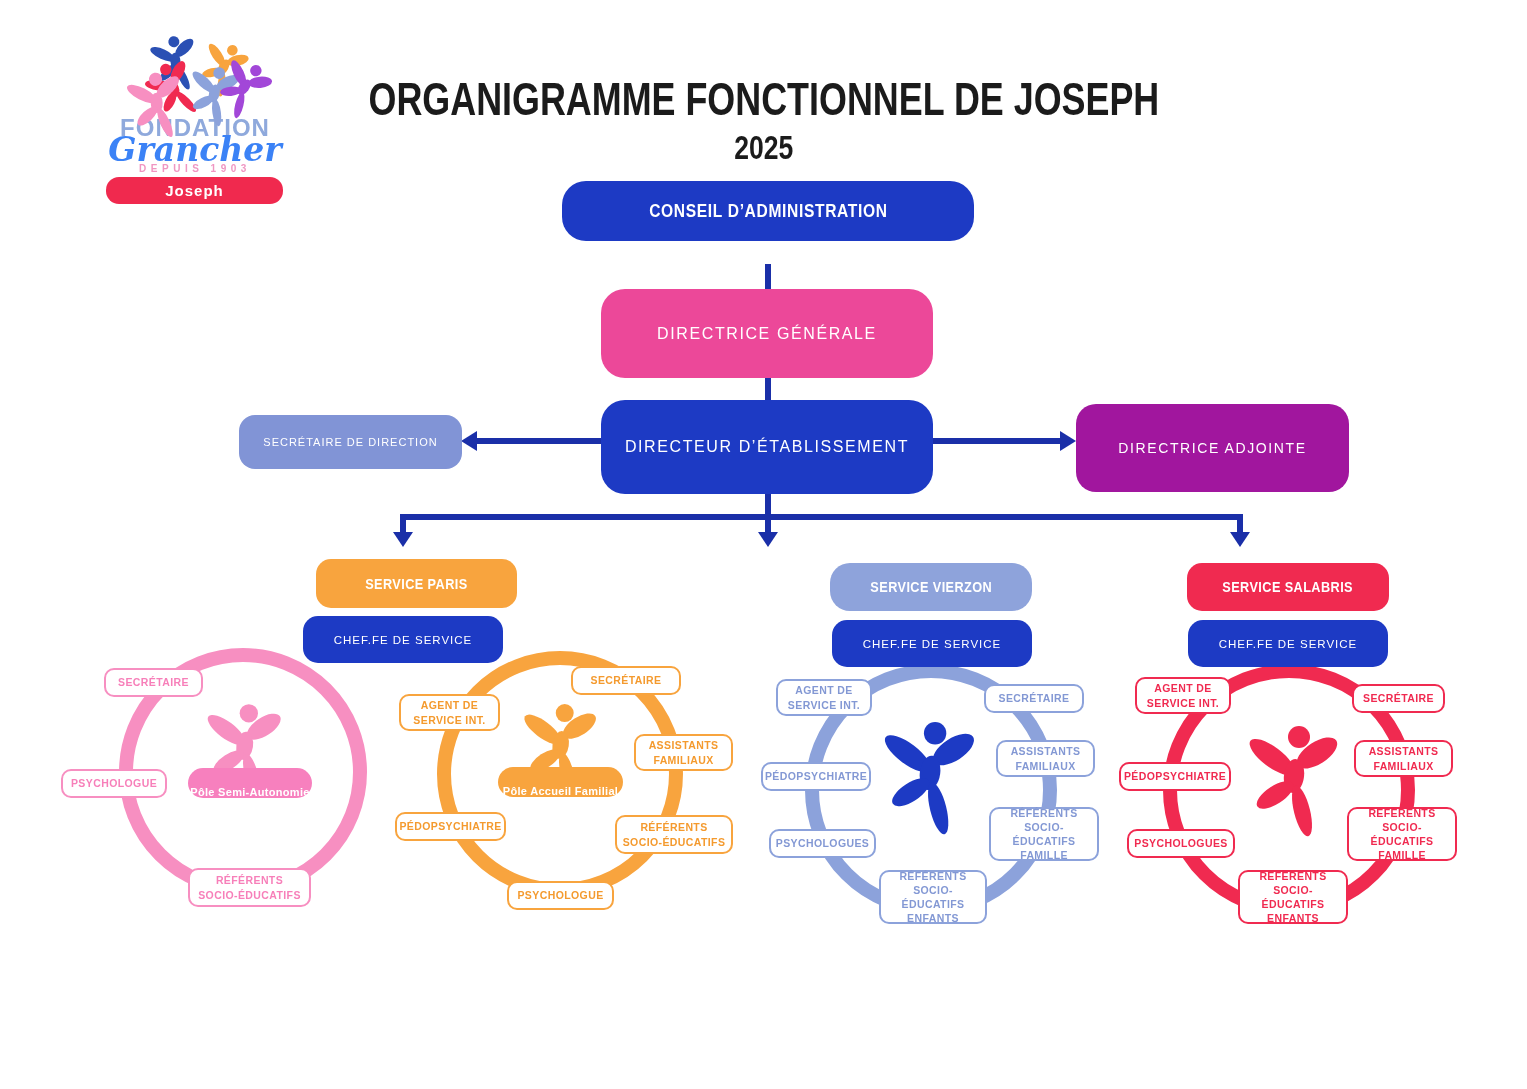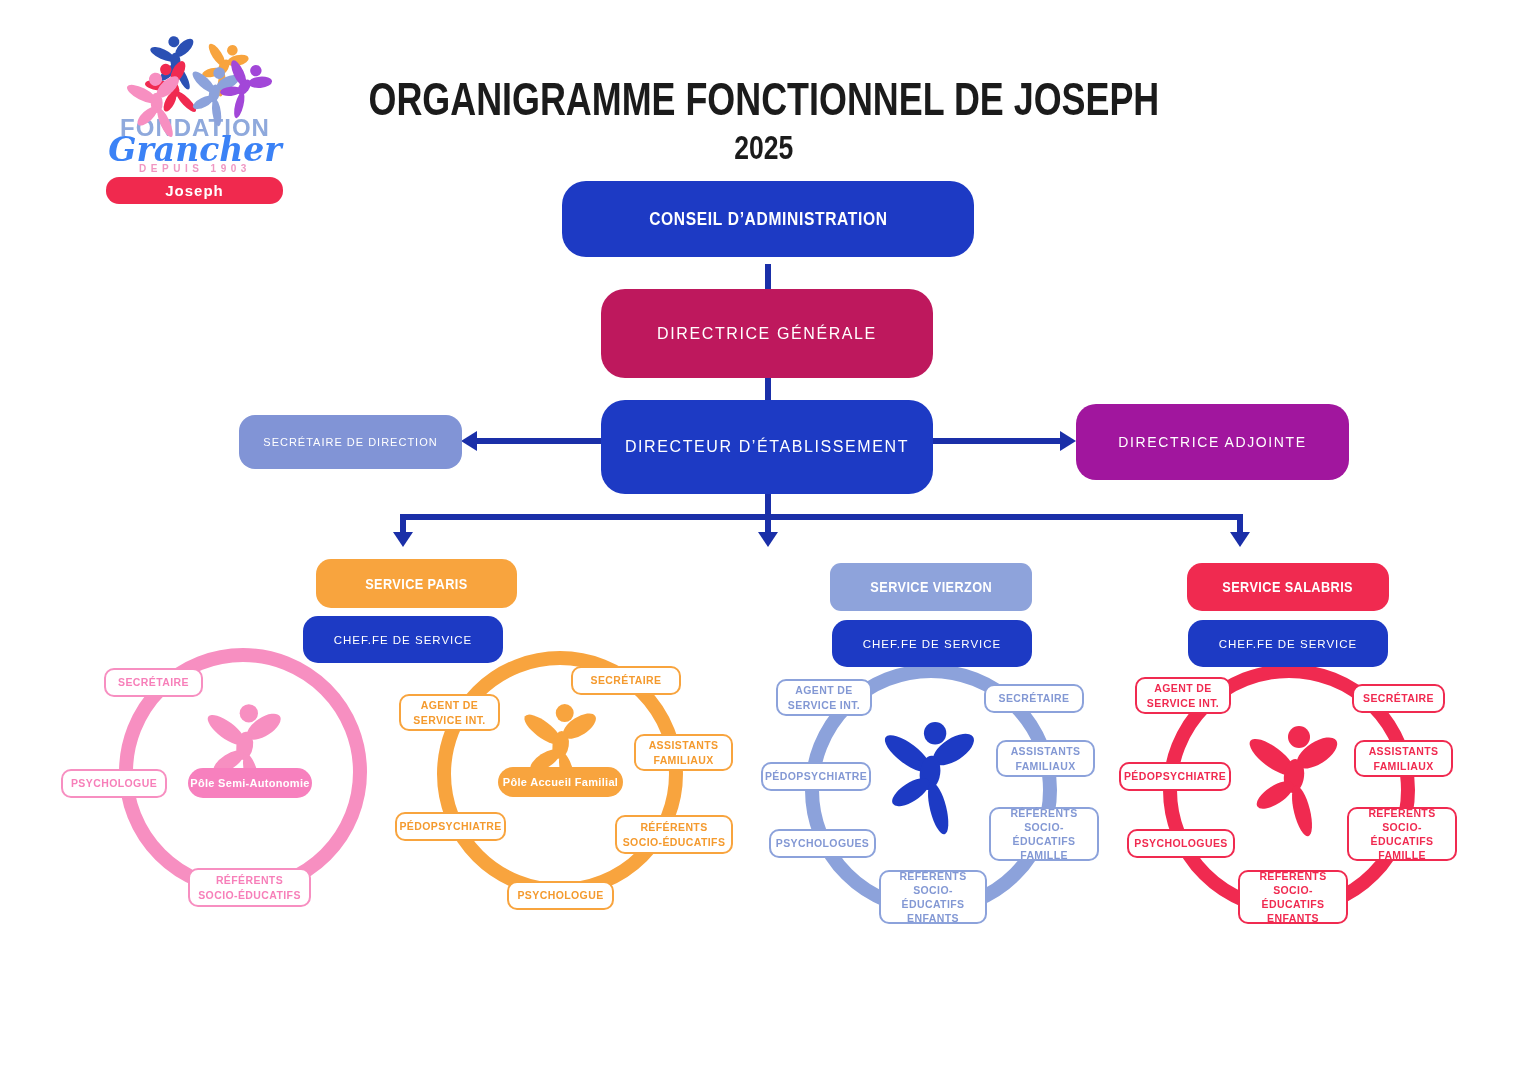--- a/index.html
+++ b/index.html
@@ -21,21 +21,21 @@
   
   .ring{position:absolute;border-style:solid;border-radius:50%;box-sizing:border-box;z-index:0;background:transparent;}
 
   
   .role{position:absolute;background:#fff;border:2px solid;border-radius:10px;display:flex;align-items:center;justify-content:center;text-align:center;font-size:10.5px;font-weight:600;letter-spacing:0.4px;line-height:1.35;padding:4px 5px;box-sizing:border-box;z-index:4;}
   .c-pink{border-color:#F78FC1;color:#F77FB9;}
   .c-orange{border-color:#F8A43E;color:#F49A2E;}
   .c-peri{border-color:#8CA2DB;color:#8398D4;}
   .c-red{border-color:#F02A50;color:#F02A50;}
 
-  .pill-solid{position:absolute;display:flex;align-items:center;justify-content:center;color:#fff;border-radius:15px;font-size:11px;font-weight:600;letter-spacing:0.3px;z-index:4;text-align:center;}
+  .pill-solid{position:absolute;display:flex;align-items:flex-end;justify-content:center;color:#fff;border-radius:15px;font-size:11px;font-weight:600;letter-spacing:0.3px;z-index:4;text-align:center;}
 
   .fig{position:absolute;z-index:2;}
 
   .title-wrap{position:absolute;left:0;right:0;text-align:center;color:#1b1b1b;}
 </style>
 </head>
 <body>
 
 <svg width="0" height="0" style="position:absolute" aria-hidden="true">
   <symbol id="fig-person" viewBox="0 0 100 120">
@@ -95,37 +95,37 @@
   <div class="line" style="left:765px;top:517px;width:6px;height:17px;"></div>
   <div class="ah-down" style="left:758px;top:532px;"></div>
   <div class="line" style="left:1237px;top:514px;width:6px;height:20px;"></div>
   <div class="ah-down" style="left:1230px;top:532px;"></div>
 
   <div class="line" style="left:476px;top:438px;width:126px;height:6px;"></div>
   <div class="ah-left" style="left:461px;top:431px;"></div>
   <div class="line" style="left:933px;top:438px;width:128px;height:6px;"></div>
   <div class="ah-right" style="left:1060px;top:431px;"></div>
 
-  <div class="box" style="left:562px;top:181px;width:412px;height:76px;border-radius:24px;background:#1D3AC4;z-index:3;">
+  <div class="box" style="left:562px;top:181px;width:412px;height:60px;border-radius:24px;background:#1D3AC4;z-index:3;">
     <span class="cond" style="font-size:19px;letter-spacing:0.8px;">CONSEIL D’ADMINISTRATION</span>
   </div>
 
-  <div class="box" style="left:601px;top:289px;width:332px;height:89px;border-radius:24px;background:#be185d;z-index:3;">
+  <div class="box" style="left:601px;top:289px;width:332px;height:89px;border-radius:24px;background:#ec4899;z-index:3;">
     <span class="spaced" style="font-size:16px;">DIRECTRICE GÉNÉRALE</span>
   </div>
 
   <div class="box" style="left:239px;top:415px;width:223px;height:54px;border-radius:16px;background:#8194D6;z-index:3;">
     <span class="spaced" style="font-size:11px;letter-spacing:1px;">SECRÉTAIRE DE DIRECTION</span>
   </div>
 
   <div class="box" style="left:601px;top:400px;width:332px;height:94px;border-radius:24px;background:#1D3AC4;z-index:3;">
     <span class="spaced" style="font-size:16px;">DIRECTEUR D’ÉTABLISSEMENT</span>
   </div>
 
-  <div class="box" style="left:1076px;top:404px;width:273px;height:76px;border-radius:20px;background:#A1169E;z-index:3;">
+  <div class="box" style="left:1076px;top:404px;width:273px;height:88px;border-radius:20px;background:#A1169E;z-index:3;">
     <span class="spaced" style="font-size:14px;">DIRECTRICE ADJOINTE</span>
   </div>
 
   <div class="box" style="left:316px;top:559px;width:201px;height:49px;border-radius:15px;background:#F8A43E;z-index:3;">
     <span class="cond" style="font-size:15.5px;">SERVICE PARIS</span>
   </div>
   <div class="box" style="left:303px;top:616px;width:200px;height:47px;border-radius:15px;background:#1D3AC4;z-index:3;">
     <span class="spaced" style="font-size:11.5px;letter-spacing:1px;">CHEF.FE DE SERVICE</span>
   </div>
 
@@ -147,21 +147,21 @@
   <div class="pill-solid" style="left:498px;top:767px;width:125px;height:30px;background:#F8A43E;">
     <span>Pôle Accueil Familial</span>
   </div>
   <div class="role c-orange" style="left:399px;top:694px;width:101px;height:37px;">AGENT DE SERVICE INT.</div>
   <div class="role c-orange" style="left:571px;top:666px;width:110px;height:29px;">SECRÉTAIRE</div>
   <div class="role c-orange" style="left:634px;top:734px;width:99px;height:37px;">ASSISTANTS FAMILIAUX</div>
   <div class="role c-orange" style="left:615px;top:815px;width:118px;height:39px;">RÉFÉRENTS SOCIO-ÉDUCATIFS</div>
   <div class="role c-orange" style="left:507px;top:881px;width:107px;height:29px;">PSYCHOLOGUE</div>
   <div class="role c-orange" style="left:395px;top:812px;width:111px;height:29px;">PÉDOPSYCHIATRE</div>
 
-  <div class="box" style="left:830px;top:563px;width:202px;height:48px;border-radius:11px;background:#8EA3DB;z-index:3;">
+  <div class="box" style="left:830px;top:563px;width:202px;height:48px;border-radius:20px;background:#8EA3DB;z-index:3;">
     <span class="cond" style="font-size:15.5px;">SERVICE VIERZON</span>
   </div>
   <div class="box" style="left:832px;top:620px;width:200px;height:47px;border-radius:15px;background:#1D3AC4;z-index:3;">
     <span class="spaced" style="font-size:11.5px;letter-spacing:1px;">CHEF.FE DE SERVICE</span>
   </div>
 
   <div class="ring" style="left:805px;top:664px;width:252px;height:252px;border-width:14px;border-color:#8CA2DB;"></div>
   <svg class="fig" style="left:877px;top:717px;width:102px;height:122px;color:#1D3AC4;">
       <use href="#fig-person" fill="currentColor"></use>
     </svg>

